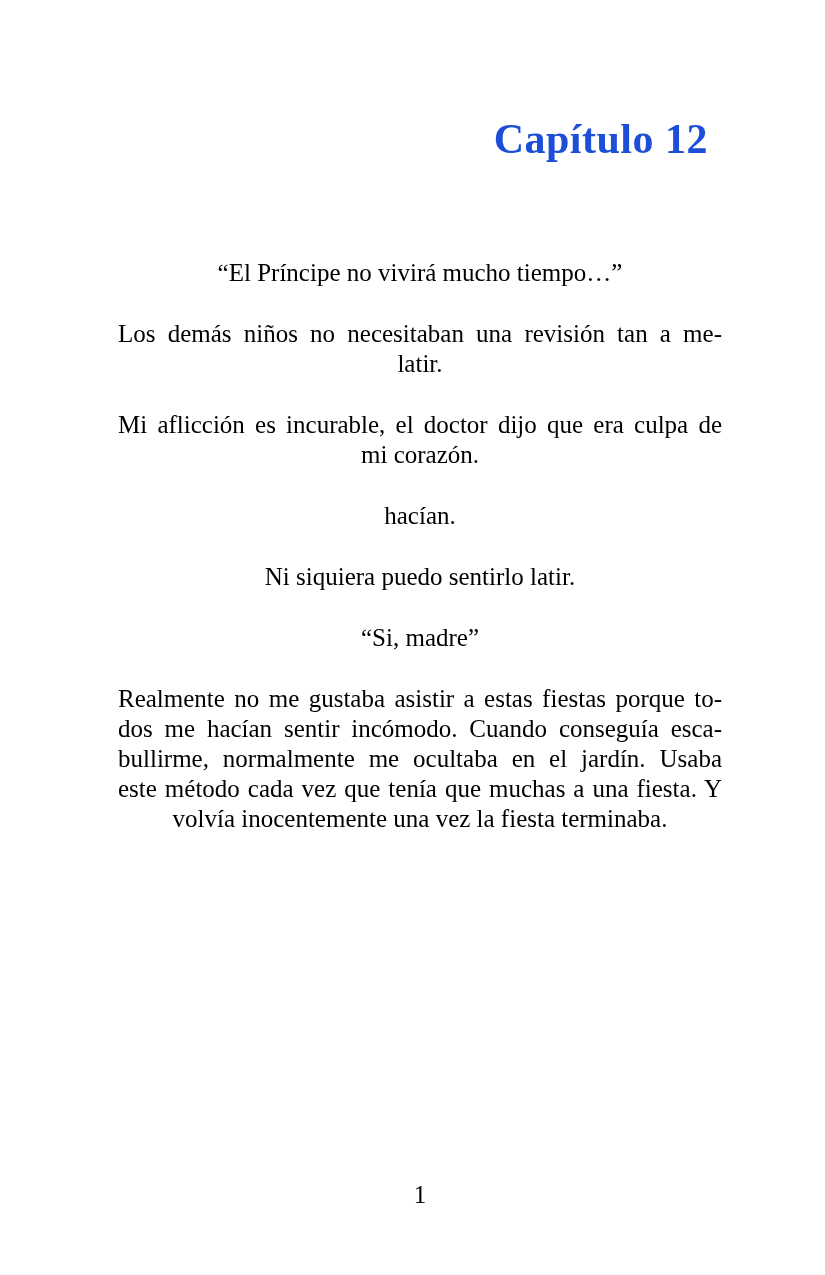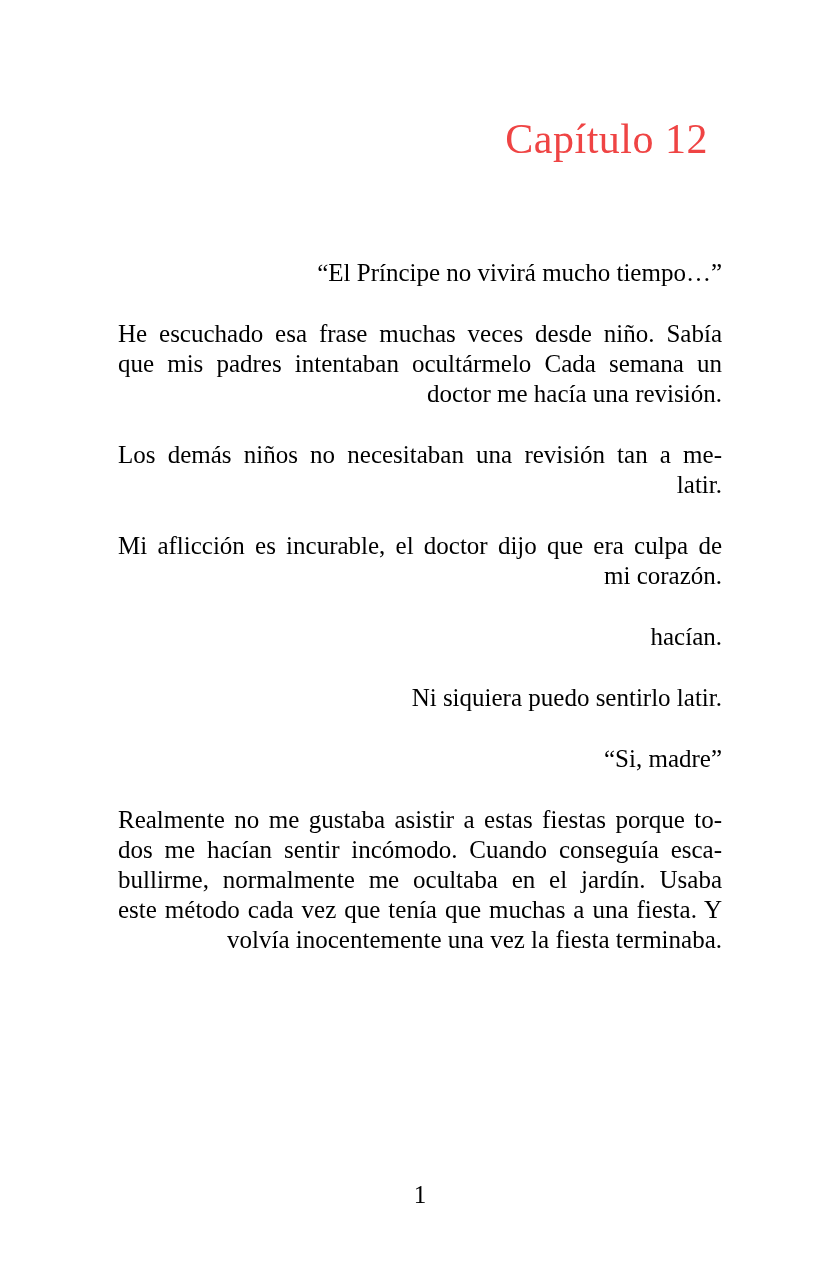--- a/index.html
+++ b/index.html
@@ -14,41 +14,41 @@
     width: 825px;
     height: 1275px;
     background: #ffffff;
     overflow: hidden;
   }
   .chapter-title {
     margin: 117px 0 0 0;
     padding: 0 117px 0 118px;
     font-size: 42px;
     line-height: 44px;
-    font-weight: normal;
+    font-weight: bold;
     text-align: right;
     letter-spacing: 0.5px;
-    color: #ef4444;
+    color: #1d4ed8;
   }
   .text-block {
     display: block;
     margin: 97px 103px 0 118px;
     width: 604px;
     font-size: 25px;
     line-height: 30px;
     color: #000000;
   }
   .para {
     margin: 0 0 31px 0;
   }
   .para:last-child {
     margin-bottom: 16px;
   }
   .line {
-    text-align: right;
+    text-align: center;
     white-space: normal;
   }
   .line.just {
     text-align: justify;
     text-align-last: justify;
   }
   .folio {
     position: absolute;
     left: 118px;
     top: 1180px;
@@ -61,25 +61,20 @@
 </style>
 </head>
 <body>
 
 <div class="page">
   <h1 class="chapter-title">Capítulo 12</h1>
 
   <main class="text-block">
       <div class="para">
         <div class="line">“El Príncipe no vivirá mucho tiempo…”</div>
-      </div>
-      <div class="para">
-        <div class="line just">He escuchado esa frase muchas veces desde niño. Sabía</div>
-        <div class="line just">que mis padres intentaban ocultármelo Cada semana un</div>
-        <div class="line">doctor me hacía una revisión.</div>
       </div>
       <div class="para">
         <div class="line just">Los demás niños no necesitaban una revisión tan a me-</div>
         <div class="line">latir.</div>
       </div>
       <div class="para">
         <div class="line just">Mi aflicción es incurable, el doctor dijo que era culpa de</div>
         <div class="line">mi corazón.</div>
       </div>
       <div class="para">

